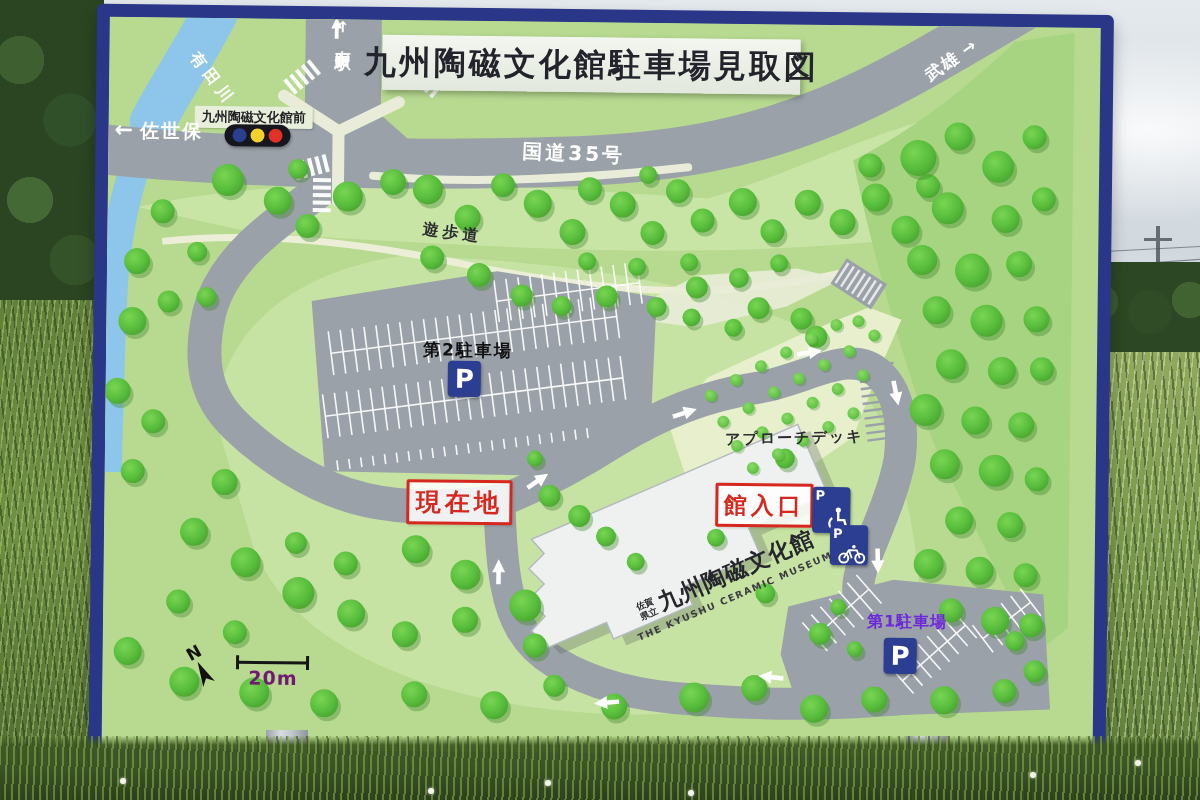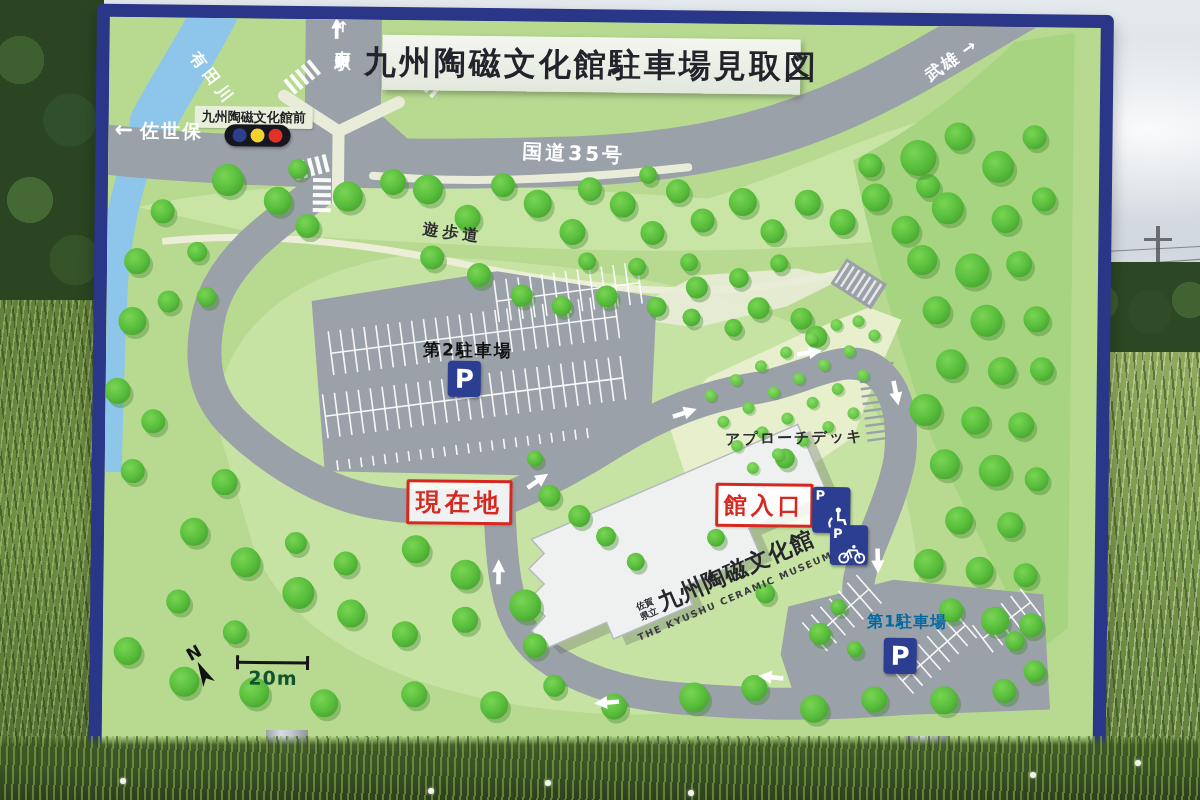--- a/index.html
+++ b/index.html
@@ -76,21 +76,21 @@
     display:flex;align-items:center;justify-content:center;gap:4px;box-shadow:1px 2px 3px rgba(0,0,0,.3);}
   .tlight i{width:14px;height:14px;border-radius:50%;display:block;}
   .lbl-sasebo{left:6px;top:100px;font-size:19px;letter-spacing:2px;}
   .lbl-sasebo .arr{font-size:22px;margin-right:5px;}
   .lbl-r35{left:414px;top:118px;font-size:20px;letter-spacing:3px;transform:rotate(2deg);}
   .lbl-takeo{left:812px;top:22px;font-size:17px;letter-spacing:2px;transform:rotate(-36deg);}
   .lbl-takeo .arr{margin-left:6px;}
   .dark-lbl{color:#2c2c30;font-weight:bold;}
   .lbl-prom{left:315px;top:202px;font-size:16px;letter-spacing:4px;transform:rotate(7deg);}
   .lbl-p2{left:317px;top:318px;font-size:17px;letter-spacing:2px;color:#111;font-weight:bold;}
-  .lbl-p1{left:764px;top:586px;font-size:16px;letter-spacing:1px;color:#0369a1;font-weight:bold;}
+  .lbl-p1{left:764px;top:586px;font-size:16px;letter-spacing:1px;color:#6d28d9;font-weight:bold;}
   .lbl-deck{left:620px;top:404px;font-size:15px;letter-spacing:2px;transform:rotate(-2deg);}
   .p-icon{width:33px;height:36px;background:#2b3e91;border-radius:4px;display:flex;align-items:center;justify-content:center;
     color:#fff;font-weight:bold;font-size:26px;box-shadow:1px 2px 3px rgba(0,0,0,.35);}
   .p2-icon{left:342px;top:340px;}
   .p1-icon{left:781px;top:612px;}
   .red-box{border:3px solid #d6281f;background:rgba(255,255,255,.85);color:#d6281f;font-weight:bold;
     display:flex;align-items:center;justify-content:center;letter-spacing:4px;border-radius:2px;
     box-shadow:1px 1px 3px rgba(0,0,0,.15);}
   .box-current{left:302px;top:459px;width:100px;height:39px;font-size:25px;}
   .box-entrance{left:611px;top:459px;width:92px;height:38px;font-size:23px;}
@@ -98,21 +98,21 @@
   .access-icon{left:708px;top:462px;width:38px;height:46px;}
   .bike-icon{left:726px;top:500px;width:38px;height:40px;}
   .sq-icon .pp{position:absolute;left:3px;top:1px;font-size:13px;font-weight:bold;}
   .sq-icon svg{position:absolute;right:1px;bottom:1px;}
   .museum-label{left:495px;top:535px;width:260px;transform:rotate(-24deg);color:#26262c;text-align:center;}
   .museum-row{display:flex;align-items:center;justify-content:center;gap:4px;}
   .museum-pref{font-size:9px;line-height:1.15;font-weight:bold;text-align:center;}
   .museum-name{font-family:"Liberation Serif","DejaVu Serif",serif;font-weight:bold;font-size:23px;letter-spacing:1px;}
   .museum-en{font-size:9.5px;letter-spacing:1.6px;color:#3a3a40;margin-top:2px;font-weight:bold;}
   .lbl-north{left:84px;top:625px;font-size:17px;font-weight:bold;color:#111;transform:rotate(-30deg);}
-  .lbl-scale{left:146px;top:648px;font-size:19px;font-weight:bold;color:#14532d;letter-spacing:1px;}
+  .lbl-scale{left:146px;top:648px;font-size:19px;font-weight:bold;color:#701a75;letter-spacing:1px;}
 </style>
 </head>
 <body>
 
 <div class="bg-sky"></div>
 <div class="pole"></div>
 <div class="pole-arm"></div>
 <div class="wire" style="top:249px;transform:rotate(-3deg);"></div>
 <div class="wire" style="top:263px;transform:rotate(-4deg);"></div>
 <div class="car car1"></div>

